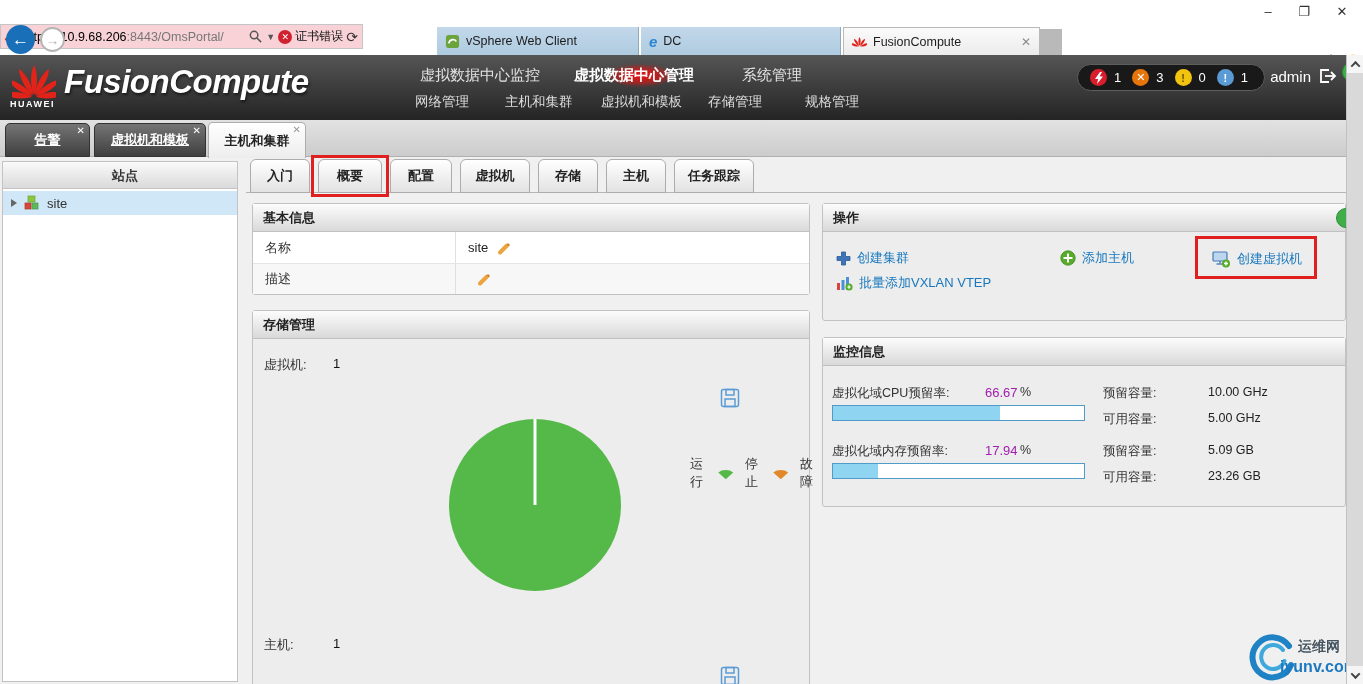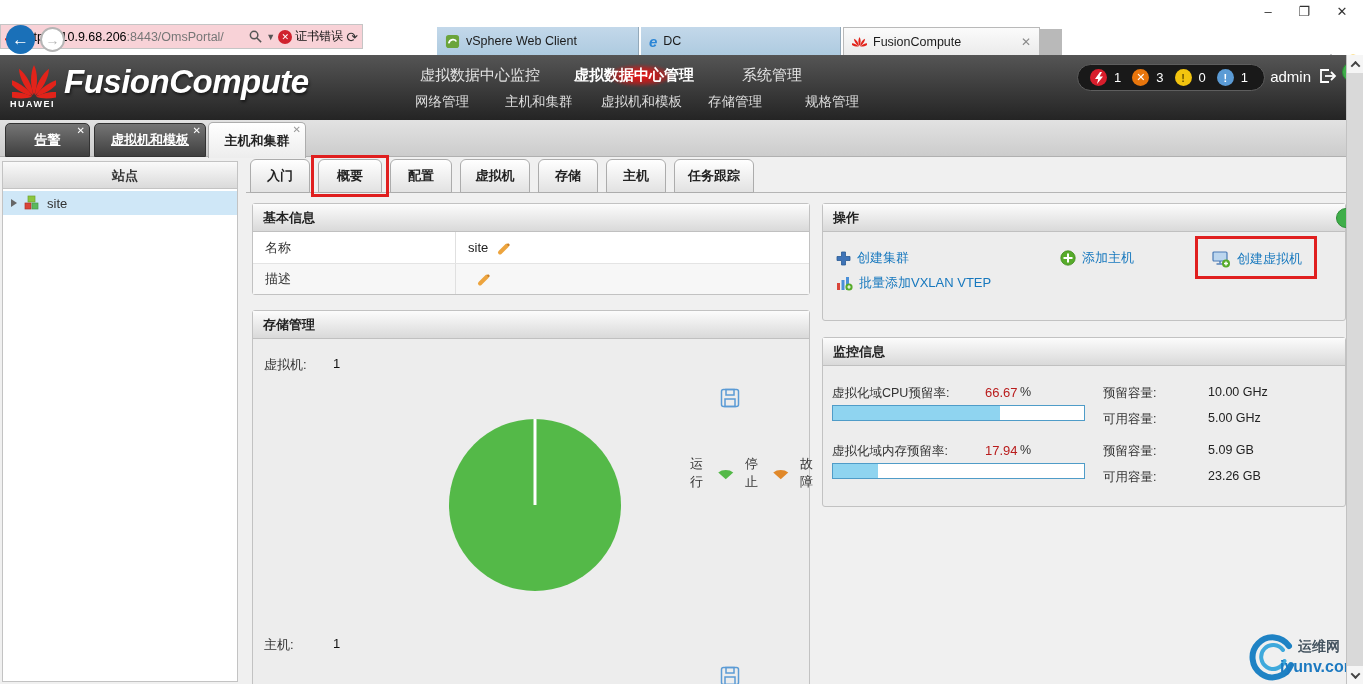--- a/index.html
+++ b/index.html
@@ -71,21 +71,21 @@
   .infovalue { padding-left:12px; display:flex; align-items:center; gap:8px; }
   .statlabel { position:absolute; color:#333; font-size:13px; }
   .statvalue { position:absolute; color:#111; font-size:13px; }
   .savebtn { position:absolute; width:20px; height:20px; cursor:pointer; }
   .legend { position:absolute; display:flex; flex-direction:row; gap:10px; align-items:flex-end; }
   .legenditem { display:flex; align-items:center; gap:6px; }
   .legendlabel { font-size:13px; color:#333; }
 
   .oplink { position:absolute; display:flex; align-items:center; gap:6px; color:#1778be; font-size:13px; cursor:pointer; white-space:nowrap; }
   .mlabel { position:absolute; color:#333; font-size:12.5px; white-space:nowrap; }
-  .mvalue-blue { position:absolute; color:#b91c1c; font-size:13px; }
+  .mvalue-blue { position:absolute; color:#a21caf; font-size:13px; }
   .mvalue { position:absolute; color:#222; font-size:12.5px; }
   .pbar { position:absolute; width:253px; height:16px; background:#fff; border:1px solid #4f9cc8; }
   .pfill { height:100%; background:#8fd4f0; }
 
   
   #watermark { left:1248px; top:632px; width:115px; height:52px; }
   #wm-line1 { position:absolute; left:50px; top:6px; font-size:14px; font-weight:bold; color:#44535f; }
   #wm-line2 { position:absolute; left:32px; top:26px; font-size:16px; font-weight:bold; color:#1c79c0; }
 
   

